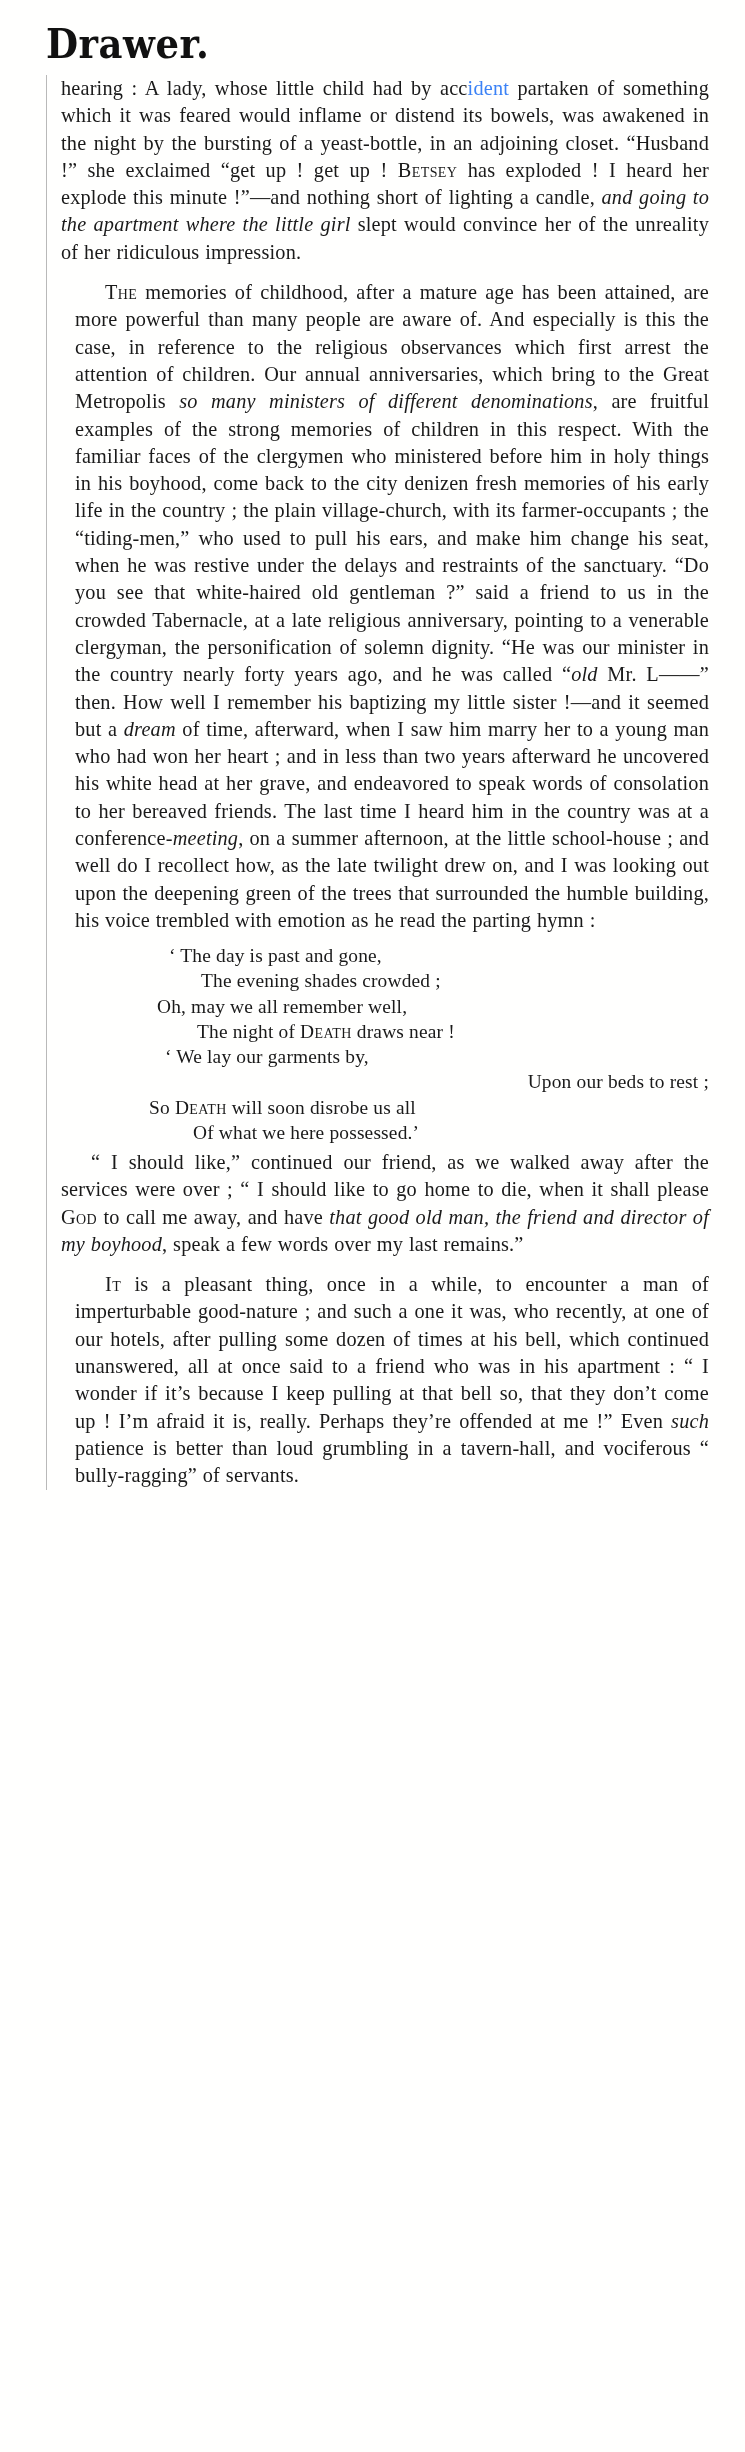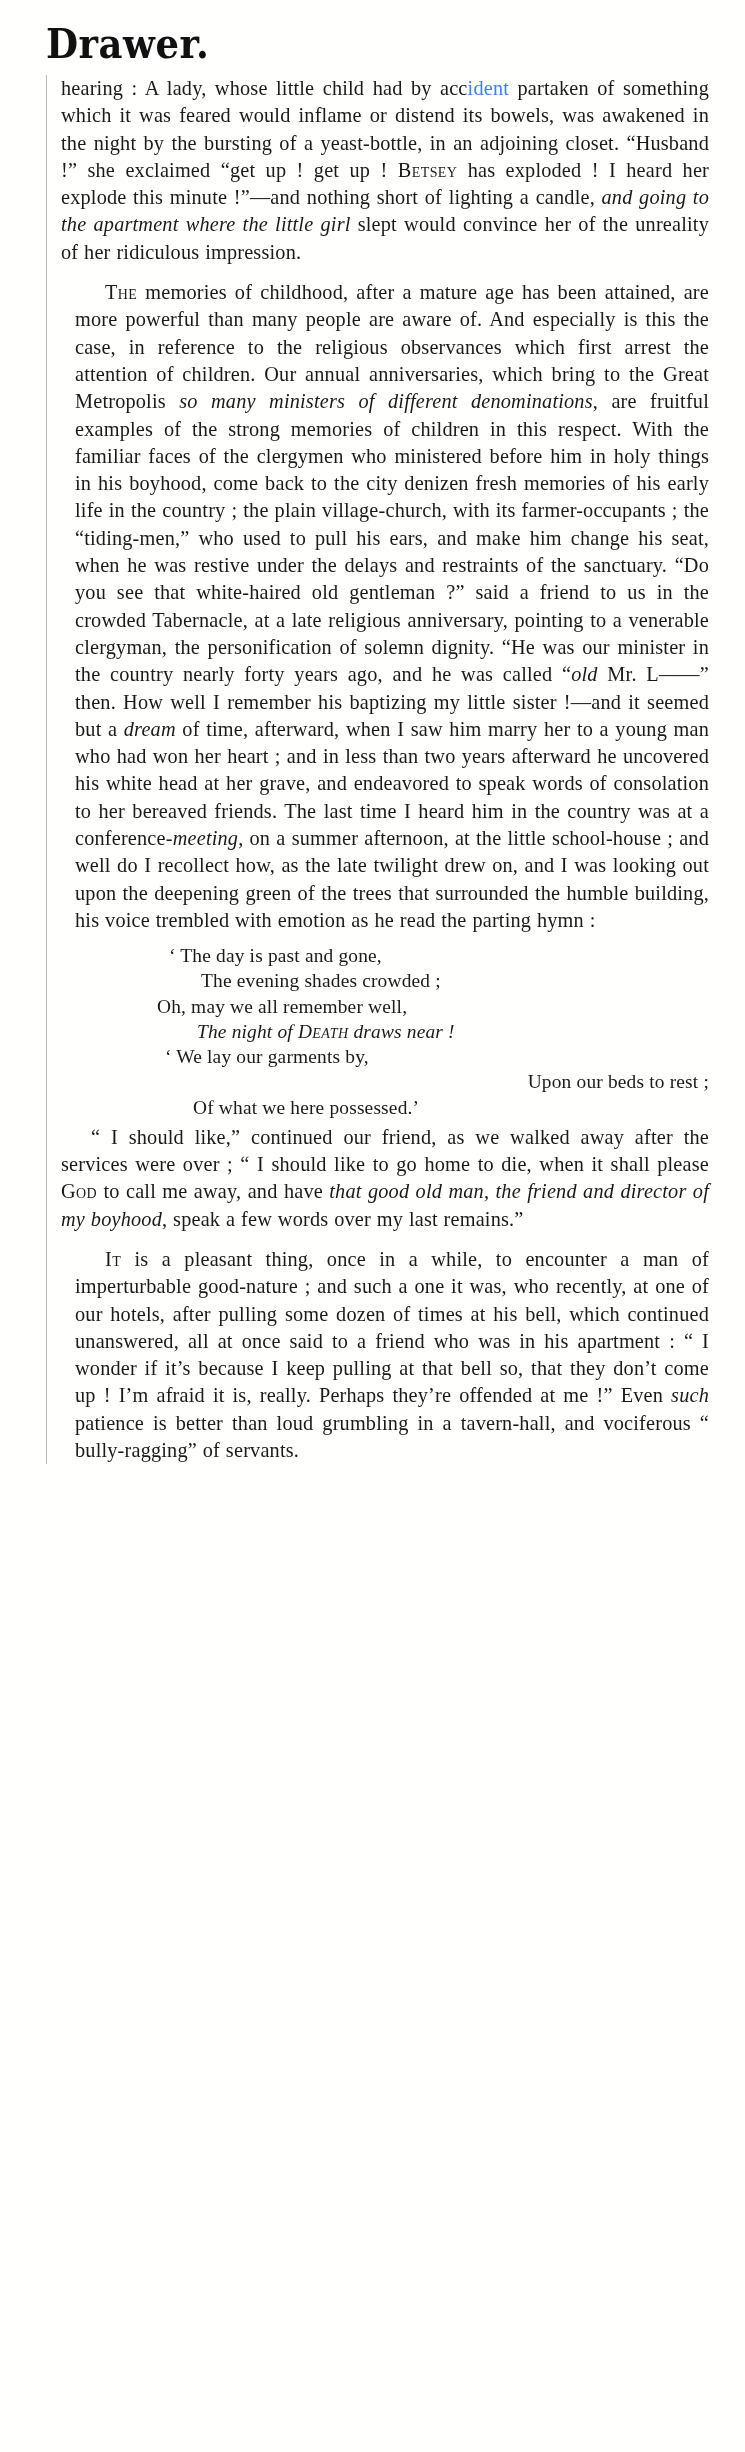--- a/index.html
+++ b/index.html
@@ -67,21 +67,21 @@
     letter-spacing: 0.18px;
   }
   .verse .vline {
     display: block;
     white-space: pre;
     text-align: left;
   }
   .verse .l1 { padding-left: 108px; }
   .verse .l2 { padding-left: 140px; }
   .verse .l3 { padding-left: 96px; }
-  .verse .l4 { padding-left: 136px; font-style: italic; }
+  .verse .l4 { padding-left: 136px; }
   .verse .l5 { padding-left: 104px; }
   .verse .l6 { padding-left: 144px; text-align: right; }
   .verse .l7 { padding-left: 88px; }
   .verse .l8 { padding-left: 132px; }
   .quote-follow {
     margin-top: 4px;
   }
   .fadeword {
     color: #3b82f6;
   }
@@ -100,20 +100,21 @@
       <p class="indent" id="para-2"><span class="sc">The</span><span> memories of childhood, after a mature age has been attained, are more powerful than many people are aware of. And especially is this the case, in reference to the religious observances which first arrest the attention of children. Our annual anniversaries, which bring to the Great Metropolis </span><em>so many ministers of different denominations</em><span>, are fruitful examples of the strong memories of children in this respect. With the familiar faces of the clergymen who ministered before him in holy things in his boyhood, come back to the city denizen fresh memories of his early life in the country ; the plain village-church, with its farmer-occupants ; the “tiding-men,” who used to pull his ears, and make him change his seat, when he was restive under the delays and restraints of the sanctuary. “Do you see that white-haired old gentleman ?” said a friend to us in the crowded Tabernacle, at a late religious anniversary, pointing to a venerable clergyman, the personification of solemn dignity. “He was our minister in the country nearly forty years ago, and he was called “</span><em>old</em><span> Mr. L——” then. How well I remember his baptizing my little sister !—and it seemed but a </span><em>dream</em><span> of time, afterward, when I saw him marry her to a young man who had won her heart ; and in less than two years afterward he uncovered his white head at her grave, and endeavored to speak words of consolation to her bereaved friends. The last time I heard him in the country was at a conference-</span><em>meeting</em><span>, on a summer afternoon, at the little school-house ; and well do I recollect how, as the late twilight drew on, and I was looking out upon the deepening green of the trees that surrounded the humble building, his voice trembled with emotion as he read the parting hymn :</span></p>
     </div>
 
     <div class="verse" id="verse-block">
         <div class="vline l1">‘ The day is past and gone,</div>
         <div class="vline l2">The evening shades crowded ;</div>
         <div class="vline l3">Oh, may we all remember well,</div>
         <div class="vline l4">The night of <span class="sc">Death</span> draws near !</div>
         <div class="vline l5">‘ We lay our garments by,</div>
         <div class="vline l6">Upon our beds to rest ;</div>
+        <div class="vline l7">So <span class="sc">Death</span> will soon disrobe us all</div>
         <div class="vline l8">Of what we here possessed.’</div>
       </div>
 
     <div class="quote-follow">
       <p class="indent" id="para-3"><span>“ I should like,” continued our friend, as we walked away after the services were over ; “ I should like to go home to die, when it shall please </span><span class="sc">God</span><span> to call me away, and have </span><em>that good old man, the friend and director of my boyhood</em><span>, speak a few words over my last remains.”</span></p>
       <p class="indent" id="para-4"><span class="sc">It</span><span> is a pleasant thing, once in a while, to encounter a man of imperturbable good-nature ; and such a one it was, who recently, at one of our hotels, after pulling some dozen of times at his bell, which continued unanswered, all at once said to a friend who was in his apartment : “ I wonder if it’s because I keep pulling at that bell so, that they don’t come up ! I’m afraid it is, really. Perhaps they’re offended at me !” Even </span><em>such</em><span> patience is better than loud grumbling in a tavern-hall, and vociferous “ bully-ragging” of servants.</span></p>
     </div>
 
   </div>
 </div>

